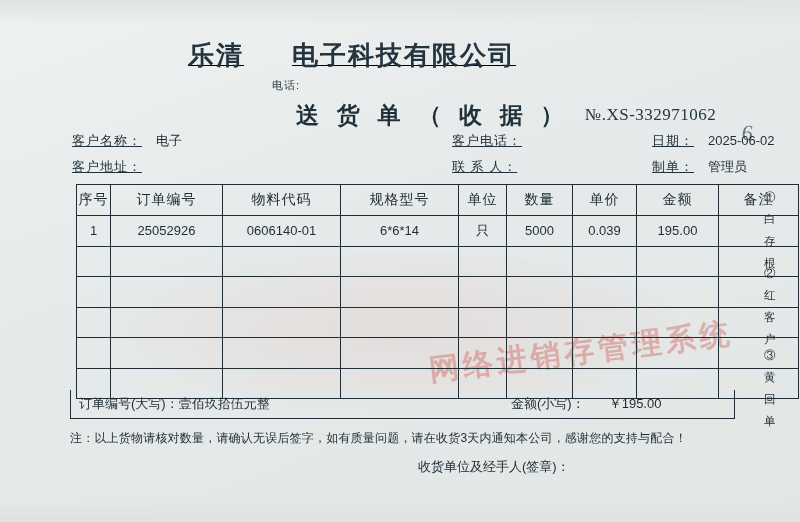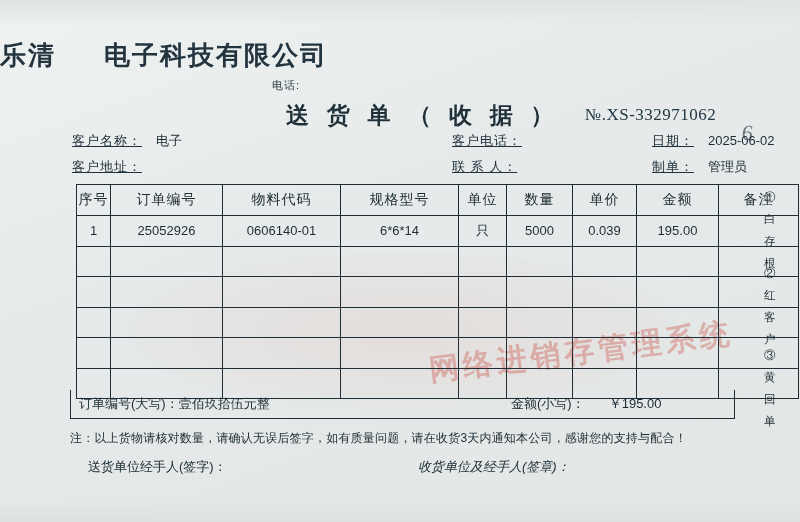--- a/index.html
+++ b/index.html
@@ -60,20 +60,22 @@
     width: 560px;
     height: 160px;
     border-radius: 50%;
     background: radial-gradient(ellipse at center, rgba(214,120,108,0.10) 0%, rgba(214,120,108,0.03) 60%, rgba(214,120,108,0) 75%);
     pointer-events: none;
   }
 
   .title-row {
     position: absolute;
     left: 0; top: 38px; width: 704px;
+    text-align: center;
+    text-decoration: underline;
   }
   .company {
     font-family: "Liberation Serif", serif;
     font-size: 26px;
     font-weight: bold;
     color: #23343f;
     letter-spacing: 2px;
   }
   .company .gap { display: inline-block; width: 48px; }
 
@@ -81,21 +83,21 @@
     position: absolute;
     left: 272px;
     top: 78px;
     font-size: 11px;
     color: #2a3a44;
     letter-spacing: 1px;
   }
 
   .doc-title {
     position: absolute;
-    left: 286px;
+    left: 296px;
     top: 100px;
     font-family: "Liberation Serif", serif;
     font-size: 23px;
     font-weight: bold;
     color: #1f3038;
     letter-spacing: 6px;
   }
   .doc-no {
     position: absolute;
     left: 585px;
@@ -233,21 +235,20 @@
     top: 458px;
     font-size: 13px;
     color: #203039;
   }
   .sign-right {
     position: absolute;
     left: 418px;
     top: 458px;
     font-size: 13px;
     color: #203039;
-    font-style: italic;
   }
 </style>
 </head>
 <body>
 
 <div id="sheet">
   <div class="paper-inner">
 
     <div id="watermark2"></div>
     <div id="watermark">网络进销存管理系统</div>
@@ -387,17 +388,16 @@
     <div class="totals">
       <div class="t-left">
         <span>订单编号(大写)：</span><span>壹佰玖拾伍元整</span>
       </div>
       <div class="t-right">
         <span>金额(小写)：</span><span class="t-amount">￥195.00</span>
       </div>
     </div>
 
     <div class="note">注：以上货物请核对数量，请确认无误后签字，如有质量问题，请在收货3天内通知本公司，感谢您的支持与配合！</div>
-    <div class="sign-left">送货单位经手人(签字)：</div>
     <div class="sign-right">收货单位及经手人(签章)：</div>
 
   </div>
 </div>
 
 </body></html>

